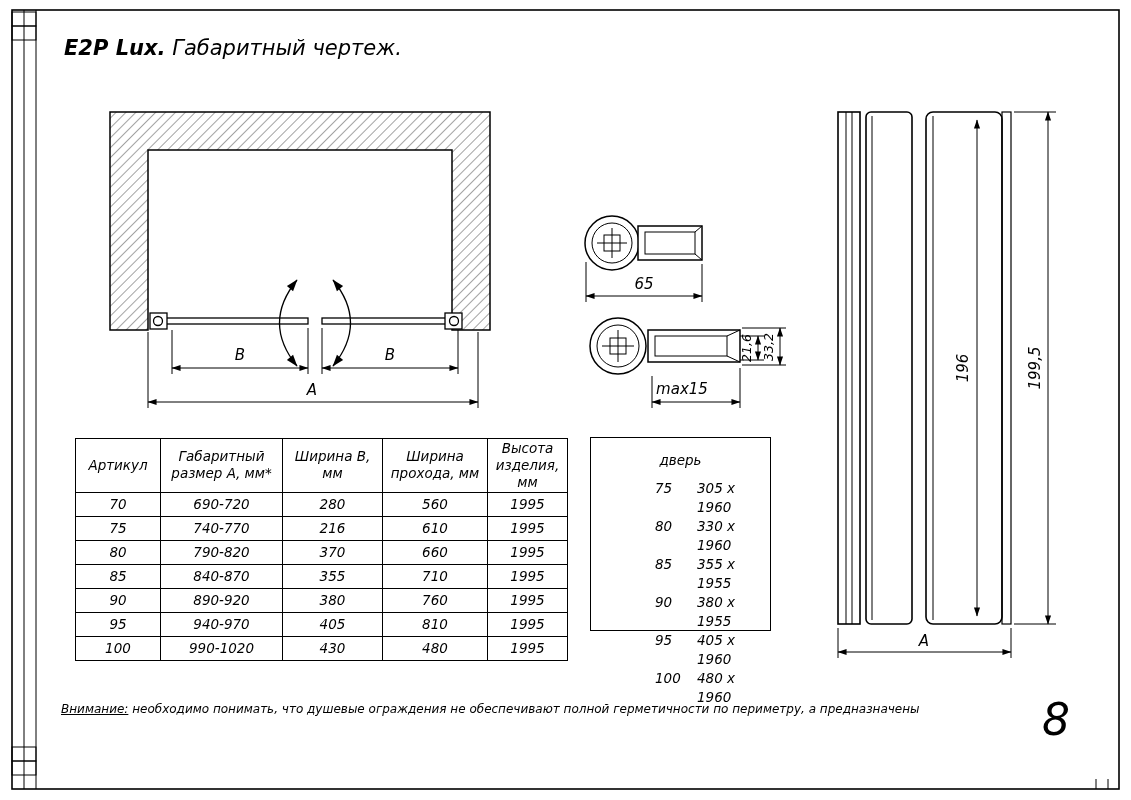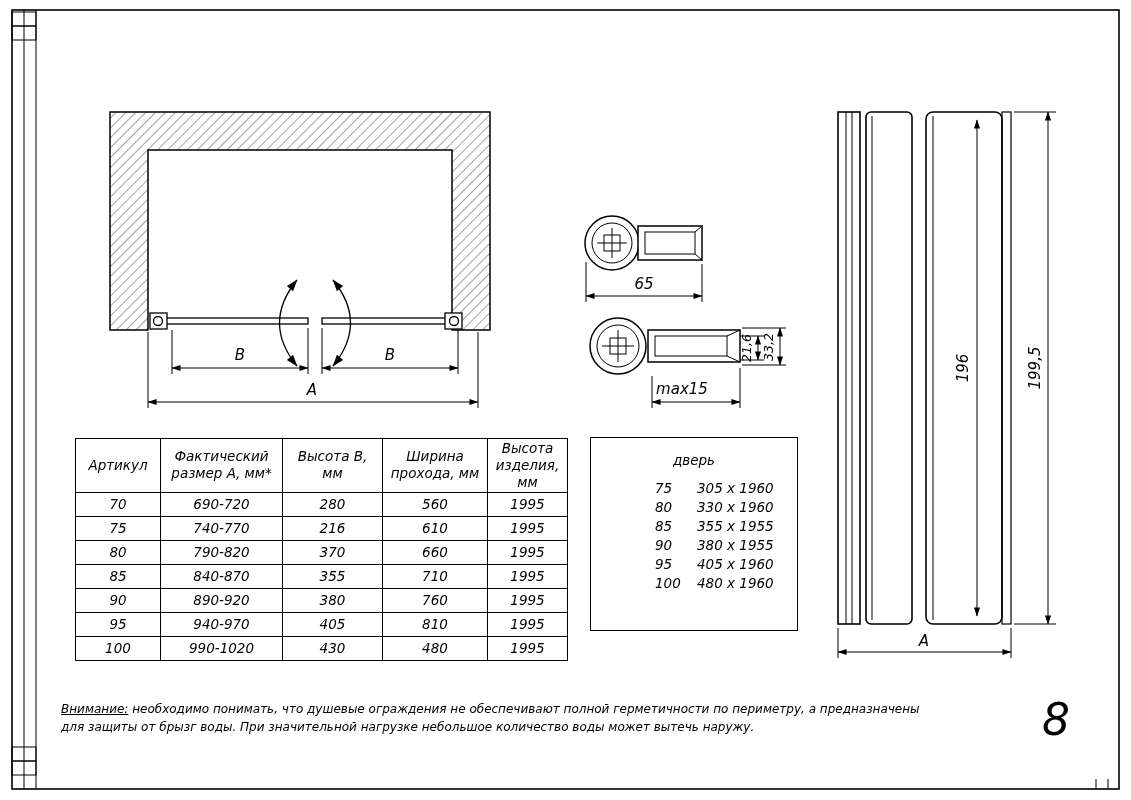--- a/index.html
+++ b/index.html
@@ -14,21 +14,21 @@
     font-style:italic; white-space:nowrap; }
   .title .model { font-weight:bold; }
 
   .size-table { position:absolute; left:75px; top:438px; border-collapse:collapse;
     font-style:italic; font-size:13.5px; table-layout:fixed; }
   .size-table th, .size-table td { border:1.4px solid #000; text-align:center;
     vertical-align:middle; font-weight:normal; padding:1px 3px; }
   .size-table th { height:50px; line-height:1.25; }
   .size-table td { height:24px; }
 
-  .door-box { position:absolute; left:590px; top:437px; width:208px; height:194px;
+  .door-box { position:absolute; left:590px; top:437px; width:181px; height:194px;
     border:1.4px solid #000; font-style:italic; font-size:13.5px; }
   .door-title { text-align:center; margin-top:14px; margin-bottom:11px; }
   .door-row { display:grid; grid-template-columns:44px 42px auto;
     padding-left:20px; line-height:19px; }
 
   .warning { position:absolute; left:61px; top:700px; width:945px;
     font-style:italic; font-size:12px; line-height:1.5; }
   .warn-label { text-decoration:underline; }
 
   .page-number { position:absolute; left:1042px; top:694px; font-size:44px;
@@ -155,34 +155,37 @@
       <line x1="1048" y1="112" x2="1048" y2="624" marker-start="url(#arr)" marker-end="url(#arr)"></line>
       <line x1="838" y1="628" x2="838" y2="658"></line>
       <line x1="1011" y1="628" x2="1011" y2="658"></line>
       <line x1="838" y1="652" x2="1011" y2="652" marker-start="url(#arr)" marker-end="url(#arr)"></line>
     </g>
     <text transform="rotate(-90 968 368)" x="968" y="368">196</text>
     <text transform="rotate(-90 1040 368)" x="1040" y="368">199,5</text>
     <text x="924" y="646">A</text>
   </svg>
 
+  <div class="title">
+    <span class="model">E2P Lux.</span><span> Габаритный чертеж.</span>
+  </div>
 
   <table class="size-table">
     <colgroup>
       <col style="width:85px">
         <col style="width:122px">
         <col style="width:100px">
       <col style="width:105px">
         <col style="width:80px">
     </colgroup>
     <thead>
       <tr>
         <th>Артикул</th>
-        <th>Фактический размер А, мм*</th>
-        <th>Высота В, мм</th>
+        <th>Габаритный размер А, мм*</th>
+        <th>Ширина В, мм</th>
         <th>Ширина прохода, мм</th>
         <th>Высота изделия, мм</th>
       </tr>
     </thead>
     <tbody>
         <tr>
           <td>70</td>
           <td>690-720</td>
           <td>280</td>
           <td>560</td>
@@ -264,18 +267,17 @@
         <div class="door-row">
           <span></span>
           <span>100</span>
           <span>480 x 1960</span>
         </div>
       </div>
   </div>
 
   <p class="warning">
     <span class="warn-label">Внимание:</span><span> необходимо понимать, что душевые ограждения не обеспечивают полной герметичности по периметру, а предназначены</span><br>
-    <span>для защиты от брызг воды. При значительной нагрузке небольшое количество воды может вытечь наружу.</span>
   </p>
 
   <div class="page-number">8</div>
 
 </div>
 
 </body></html>

